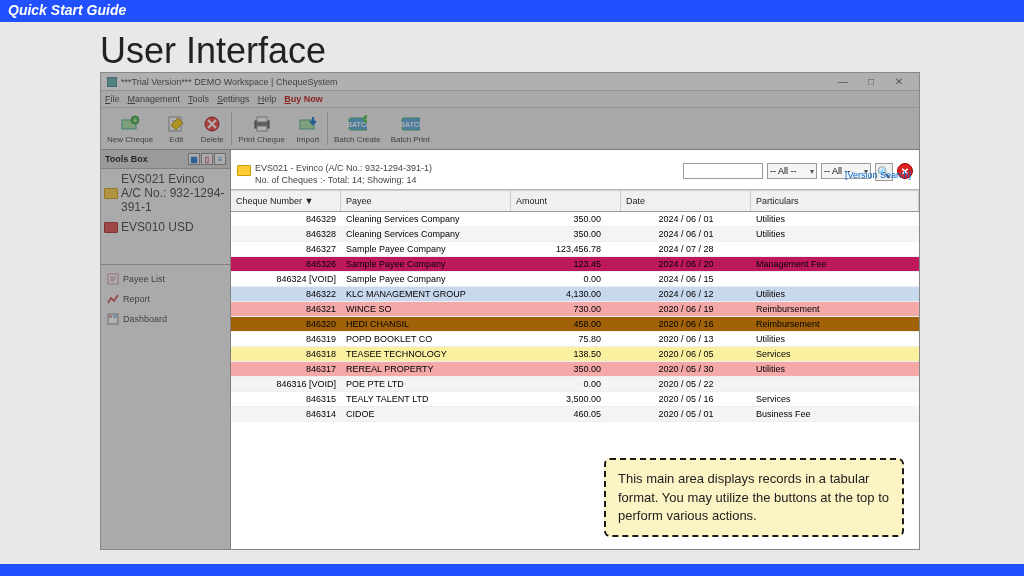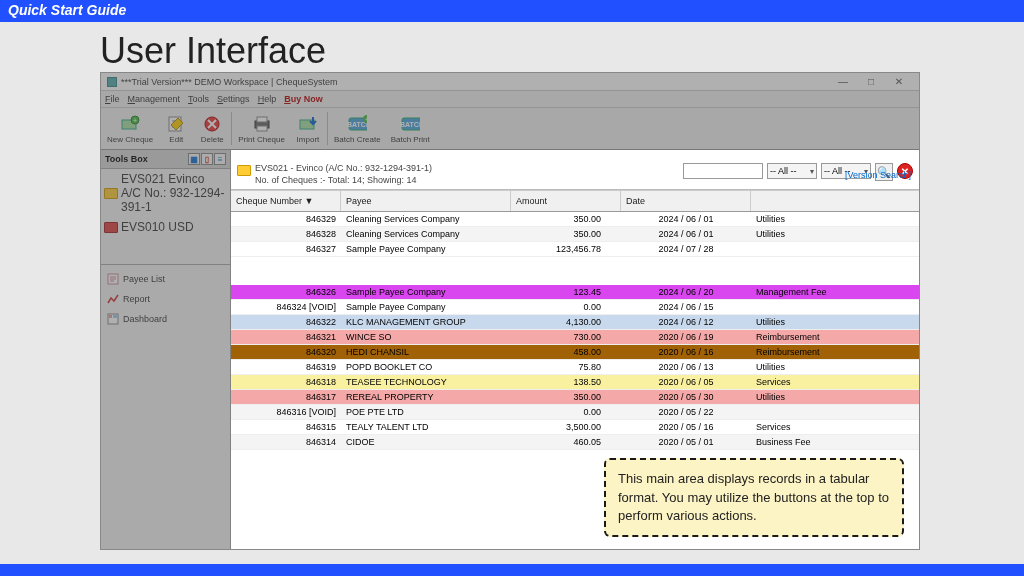--- a/index.html
+++ b/index.html
@@ -219,20 +219,21 @@
           <span>✕</span>
         </span>
         <a class="adv-link">[Version Search]</a>
       </div>
 
       <div class="table-hdr">
         <div class="c-num" style="text-align:left;">Cheque Number ▼</div>
         <div class="c-payee">Payee</div>
         <div class="c-amt" style="text-align:left;">Amount</div>
         <div class="c-date" style="text-align:left;">Date</div>
+        <div class="c-part">Particulars</div>
       </div>
       <div class="tbody" id="tbody">
           <div class="row" style="background: rgb(255, 255, 255);">
             <div class="c-num">846329</div>
             <div class="c-payee">Cleaning Services Company</div>
             <div class="c-amt">350.00</div>
             <div class="c-date">2024 / 06 / 01</div>
             <div class="c-part">Utilities</div>
           </div>
           <div class="row" style="background: rgb(244, 244, 244);">
@@ -242,21 +243,21 @@
             <div class="c-date">2024 / 06 / 01</div>
             <div class="c-part">Utilities</div>
           </div>
           <div class="row" style="background: rgb(255, 255, 255);">
             <div class="c-num">846327</div>
             <div class="c-payee">Sample Payee Company</div>
             <div class="c-amt">123,456.78</div>
             <div class="c-date">2024 / 07 / 28</div>
             <div class="c-part"></div>
           </div>
-          <div class="row" style="background: #d946ef; margin-top: 28px;">
+          <div class="row" style="background: #be185d;">
             <div class="c-num">846326</div>
             <div class="c-payee">Sample Payee Company</div>
             <div class="c-amt">123.45</div>
             <div class="c-date">2024 / 06 / 20</div>
             <div class="c-part">Management Fee</div>
           </div>
           <div class="row" style="background: rgb(255, 255, 255);">
             <div class="c-num">846324 [VOID]</div>
             <div class="c-payee">Sample Payee Company</div>
             <div class="c-amt">0.00</div>

